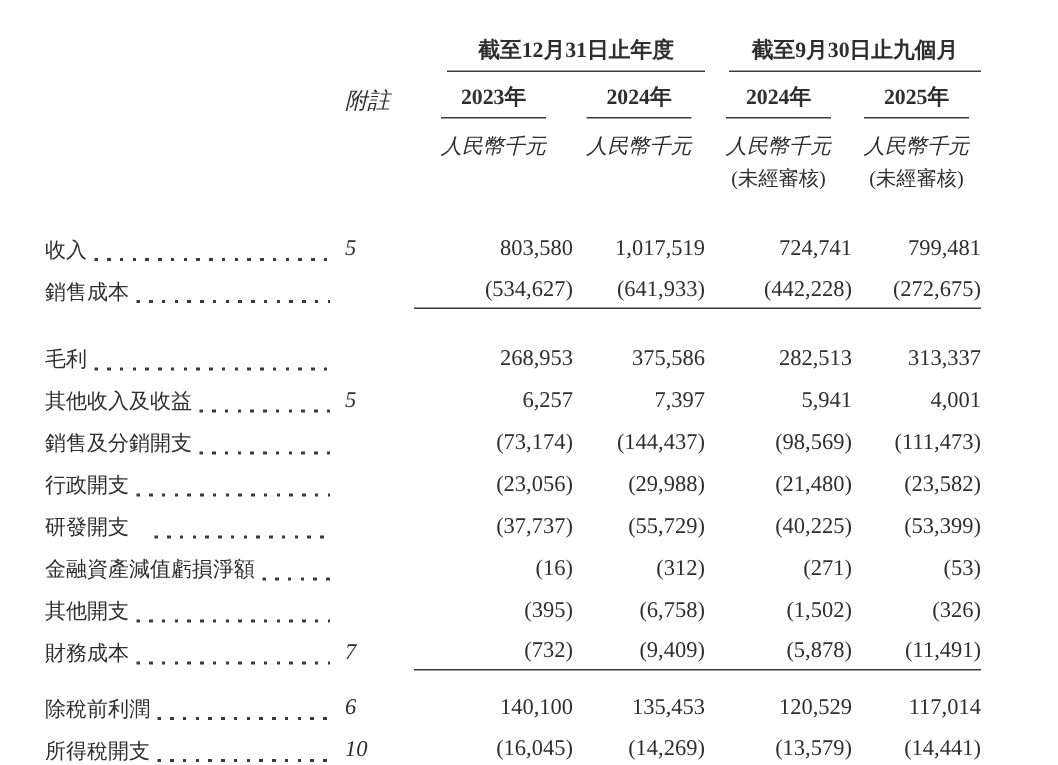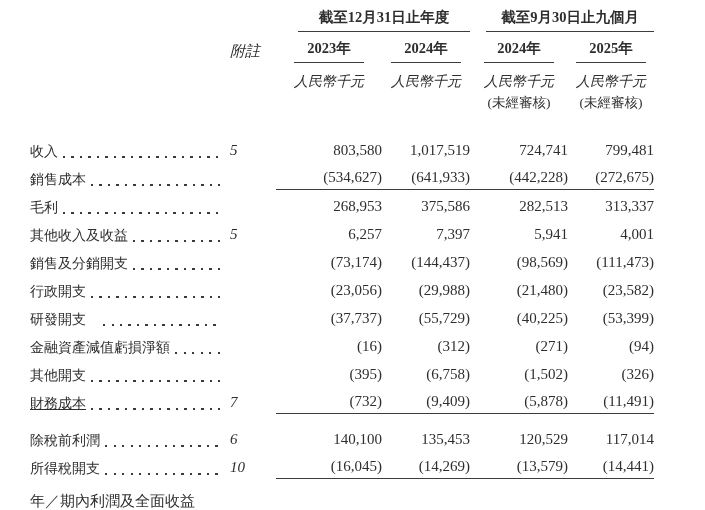--- a/index.html
+++ b/index.html
@@ -15,21 +15,21 @@
   
   .c-label { width: 200px; }
   .c-note  { width: 46px; text-align: left; }
   .c-v1 { width: 106px; }
   .c-v2 { width: 88px; }
   .c-v3 { width: 98px; }
   .c-v4 { width: 86px; }
   .cv { text-align: right; font-size: 15px; padding-bottom: 3px; }
 
   
-  .hrow { display: flex; align-items: flex-end; }
+  .hrow { display: flex; align-items: flex-end; margin-top: 16px; }
   .grp { display: flex; }
   .grp-inner {
     flex: 1; text-align: center; font-weight: bold; font-size: 14.5px;
     border-bottom: 1.5px solid #3c3c3c; padding-bottom: 4px; white-space: nowrap;
   }
   .g1 { width: 194px; } .g1 .grp-inner { margin-left: 22px; }
   .g2 { width: 184px; } .g2 .grp-inner { margin-left: 16px; }
   .yrow { margin-top: 7px; }
   .ycell { text-align: center; }
   .year-u {
@@ -108,21 +108,21 @@
             <span class="lbl">收入</span>
             <span class="leader"></span>
           </div>
         </div>
         <div class="c-note note-txt">5</div>
         <div class="cv c-v1">803,580</div>
         <div class="cv c-v2">1,017,519</div>
         <div class="cv c-v3">724,741</div>
         <div class="cv c-v4">799,481</div>
       </div>
-      <div class="row rule" style="margin-bottom: 0;">
+      <div class="row rule" style="margin-bottom: 17px;">
         <div class="c-label">
           <div class="lbl-line" style="width: 100%;">
             <span class="lbl">銷售成本</span>
             <span class="leader"></span>
           </div>
         </div>
         <div class="c-note note-txt"></div>
         <div class="cv c-v1">(534,627)</div>
         <div class="cv c-v2">(641,933)</div>
         <div class="cv c-v3">(442,228)</div>
@@ -197,38 +197,38 @@
         <div class="c-label">
           <div class="lbl-line" style="width: 100%;">
             <span class="lbl">金融資產減值虧損淨額</span>
             <span class="leader"></span>
           </div>
         </div>
         <div class="c-note note-txt"></div>
         <div class="cv c-v1">(16)</div>
         <div class="cv c-v2">(312)</div>
         <div class="cv c-v3">(271)</div>
-        <div class="cv c-v4">(94)</div>
+        <div class="cv c-v4">(53)</div>
       </div>
       <div class="row">
         <div class="c-label">
           <div class="lbl-line" style="width: 100%;">
             <span class="lbl">其他開支</span>
             <span class="leader"></span>
           </div>
         </div>
         <div class="c-note note-txt"></div>
         <div class="cv c-v1">(395)</div>
         <div class="cv c-v2">(6,758)</div>
         <div class="cv c-v3">(1,502)</div>
         <div class="cv c-v4">(326)</div>
       </div>
       <div class="row rule" style="margin-bottom: 9px;">
         <div class="c-label">
-          <div class="lbl-line" style="width: 100%; text-decoration: underline;">
+          <div class="lbl-line" style="width: 100%;">
             <span class="lbl">財務成本</span>
             <span class="leader"></span>
           </div>
         </div>
         <div class="c-note note-txt">7</div>
         <div class="cv c-v1">(732)</div>
         <div class="cv c-v2">(9,409)</div>
         <div class="cv c-v3">(5,878)</div>
         <div class="cv c-v4">(11,491)</div>
       </div>

